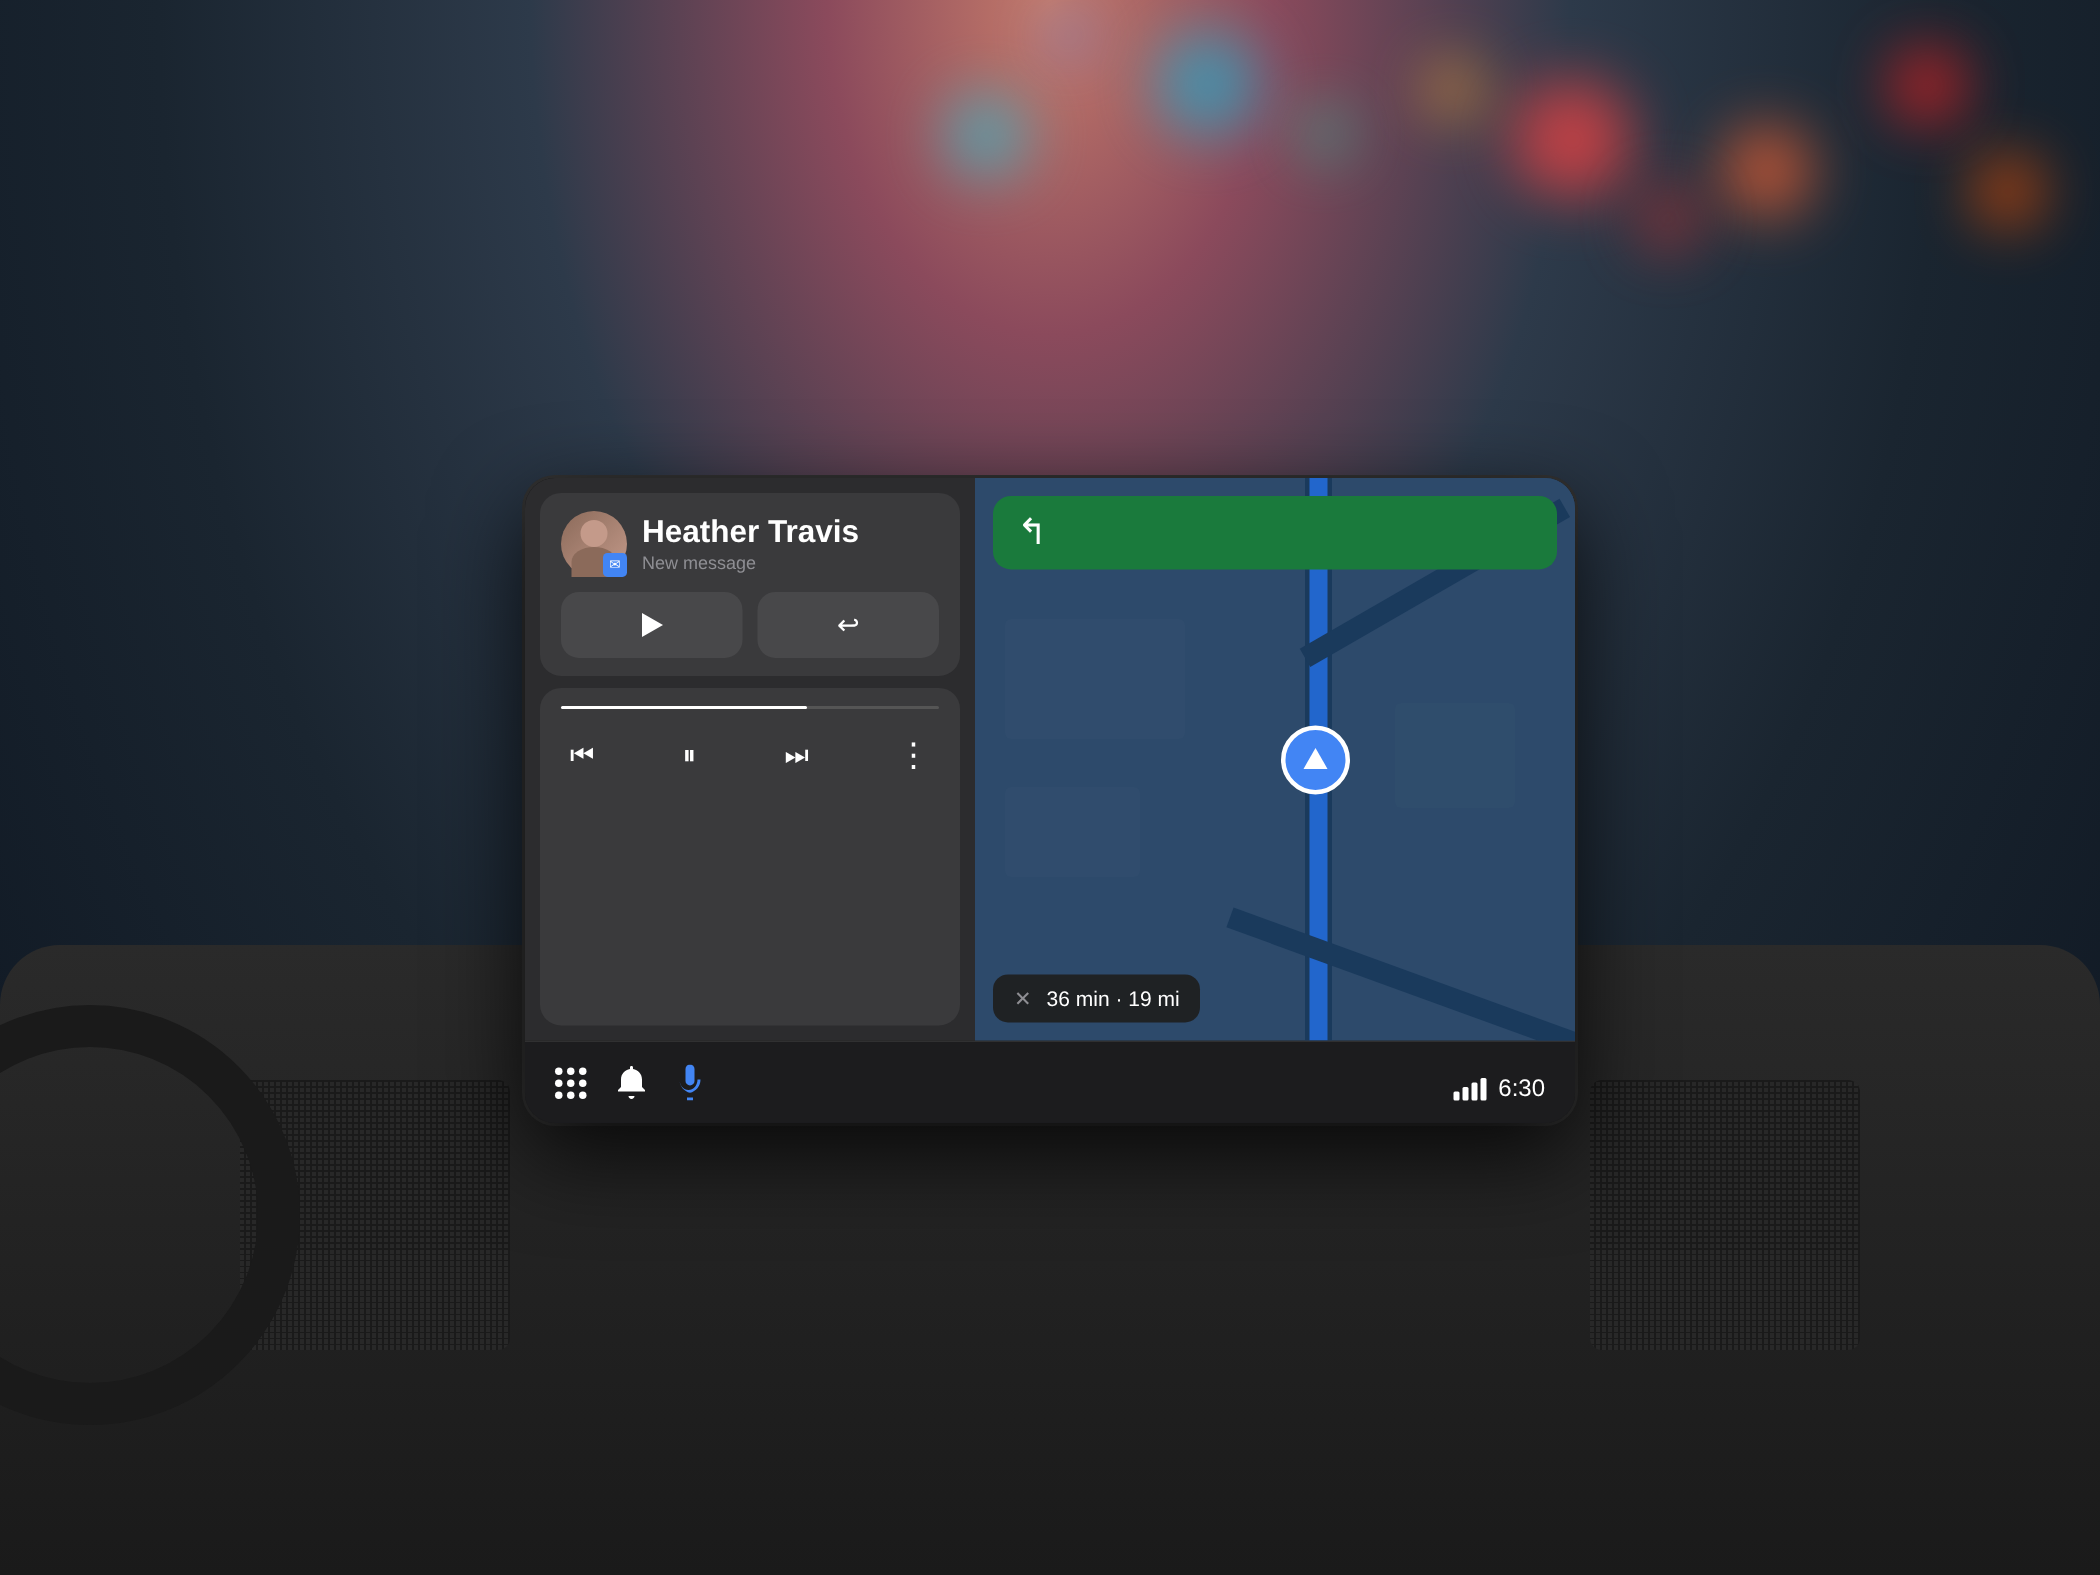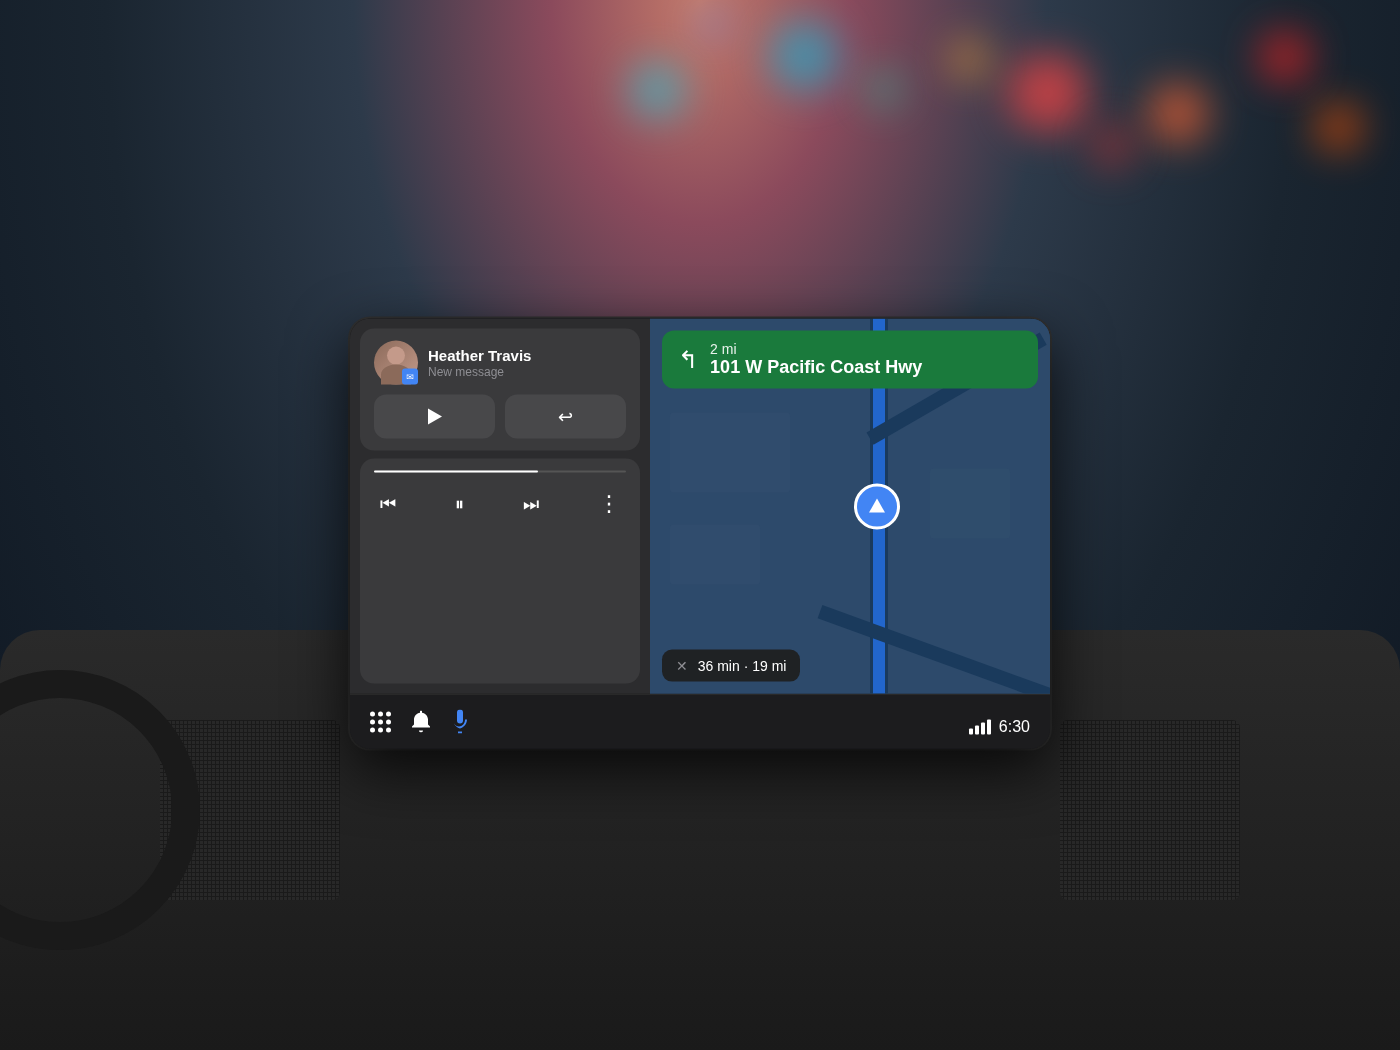--- a/index.html
+++ b/index.html
@@ -219,21 +219,21 @@
       color: white;
     }
 
     .message-text {
       display: flex;
       flex-direction: column;
     }
 
     .sender-name {
       color: #ffffff;
-      font-size: 15px;
+      font-size: 21px;
       font-weight: 600;
       line-height: 1.2;
     }
 
     .message-subtitle {
       color: #8e8e93;
       font-size: 12px;
       display: flex;
       align-items: center;
       gap: 4px;
@@ -528,21 +528,20 @@
       align-items: center;
       justify-content: center;
     }
 
     .mic-icon {
       color: #4285f4;
     }
 
     .status-right {
       display: flex;
-      align-items: center;
       gap: 8px;
       margin-top: 10px;
     }
 
     .signal-bars {
       display: flex;
       align-items: flex-end;
       gap: 2px;
       height: 16px;
     }
@@ -672,24 +671,20 @@
         <div class="map-road-highlight"></div>
         <div class="map-road-diagonal1"></div>
         <div class="map-road-diagonal2"></div>
 
         <div style="position:absolute;left:5%;top:25%;width:120px;height:80px;background:#324f6e;border-radius:4px;opacity:0.6;"></div>
         <div style="position:absolute;left:5%;top:55%;width:90px;height:60px;background:#324f6e;border-radius:4px;opacity:0.6;"></div>
         <div style="position:absolute;right:10%;top:40%;width:80px;height:70px;background:#324f6e;border-radius:4px;opacity:0.5;"></div>
 
         <div class="nav-banner">
           <span class="turn-icon">↰</span>
-          <div>
-            <div class="nav-distance">2 mi</div>
-            <div class="nav-street">101 W Pacific Coast Hwy</div>
-          </div>
         </div>
 
         <div class="location-dot">
           <div class="location-arrow"></div>
         </div>
 
         <div class="eta-bar">
           <span class="eta-close">✕</span>
           <span class="eta-text">36 min · 19 mi</span>
         </div>

